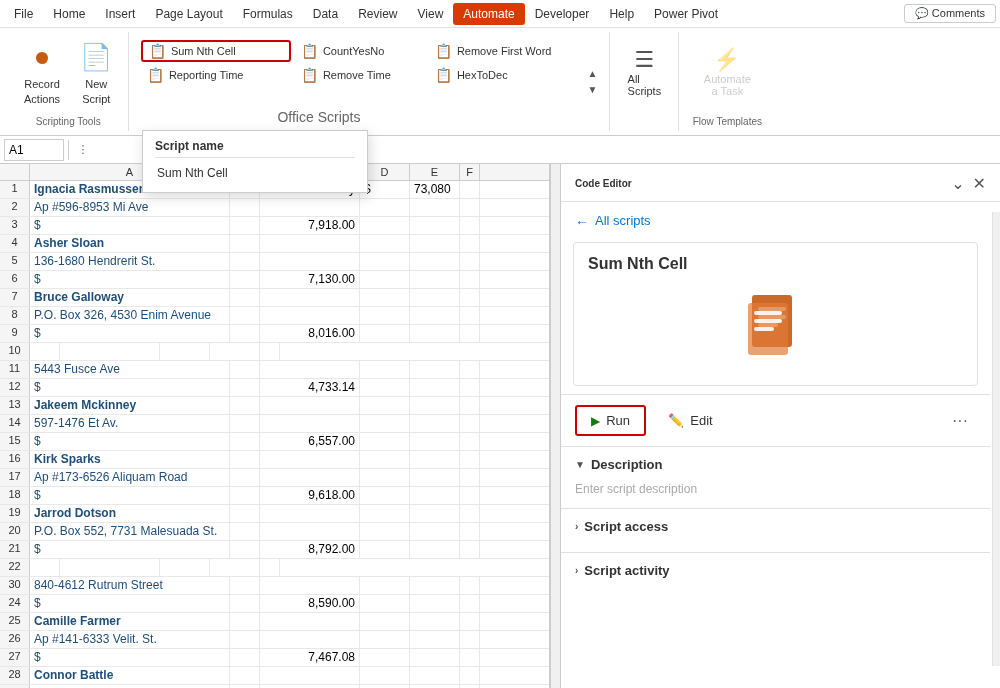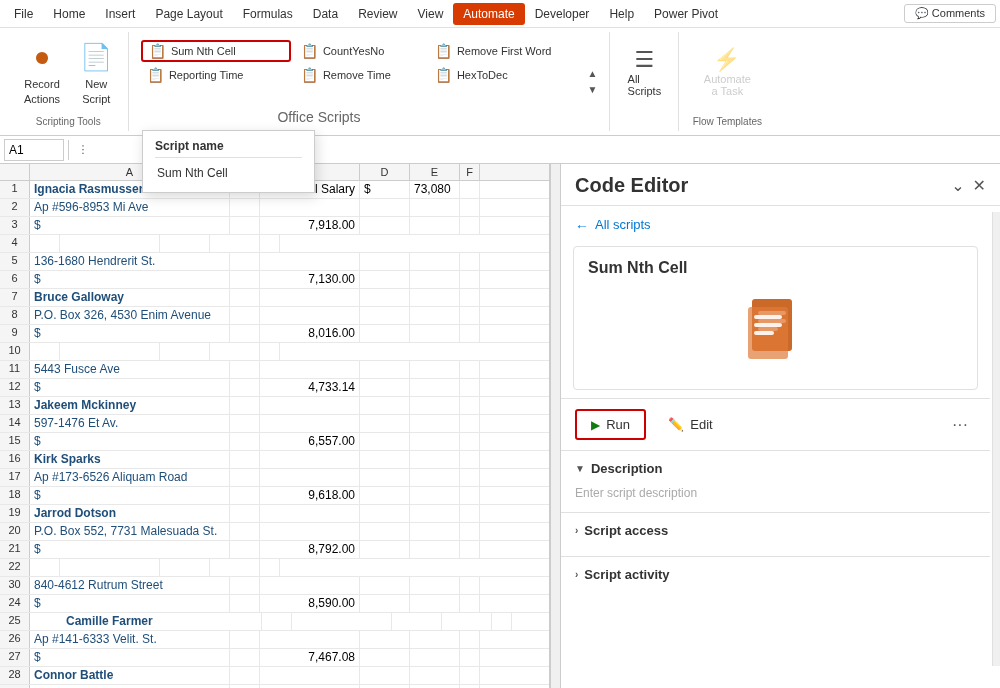--- a/index.html
+++ b/index.html
@@ -174,21 +174,21 @@
       cursor: pointer;
       font-size: 11px;
       color: #555;
     }
 
     
     .dropdown-panel {
       position: absolute;
       top: 130px;
       left: 142px;
-      width: 173px;
+      width: 226px;
       background: #fff;
       border: 1px solid #ccc;
       box-shadow: 2px 4px 12px rgba(0,0,0,0.15);
       z-index: 100;
       padding: 8px 12px;
     }
     .dropdown-header {
       font-weight: 600;
       font-size: 12px;
       color: #333;
@@ -290,21 +290,21 @@
 
     .panel-header {
       display: flex;
       align-items: center;
       justify-content: space-between;
       padding: 10px 14px 8px 14px;
       border-bottom: 1px solid #e0e0e0;
       background: #fff;
     }
     .panel-title {
-      font-size: 20px;
+      font-size: 10px;
       font-weight: 600;
       color: #333;
     }
     .panel-header-icons {
       display: flex;
       gap: 8px;
       align-items: center;
     }
     .panel-icon {
       font-size: 16px;
@@ -577,20 +577,21 @@
           <div class="row-num">3</div>
           <div class="cell col-a">$</div>
           <div class="cell col-b"></div>
           <div class="cell col-c">7,918.00</div>
           <div class="cell col-d"></div>
           <div class="cell col-e"></div>
           <div class="cell col-f"></div>
         </div>
         <div class="spreadsheet-row">
           <div class="row-num">4</div>
+          <div class="cell col-a" style="font-weight: 600;">Asher Sloan</div>
           <div class="cell col-b"></div>
           <div class="cell col-c"></div>
           <div class="cell col-d"></div>
           <div class="cell col-e"></div>
           <div class="cell col-f"></div>
         </div>
         <div class="spreadsheet-row">
           <div class="row-num">5</div>
           <div class="cell col-a">136-1680 Hendrerit St.</div>
           <div class="cell col-b"></div>
@@ -763,21 +764,21 @@
           <div class="row-num">24</div>
           <div class="cell col-a">$</div>
           <div class="cell col-b"></div>
           <div class="cell col-c">8,590.00</div>
           <div class="cell col-d"></div>
           <div class="cell col-e"></div>
           <div class="cell col-f"></div>
         </div>
         <div class="spreadsheet-row">
           <div class="row-num">25</div>
-          <div class="cell col-a" style="font-weight: 600; margin-left: 32px;">Camille Farmer</div>
+          <div class="cell col-a" style="font-weight: 600;">Camille Farmer</div>
           <div class="cell col-b"></div>
           <div class="cell col-c"></div>
           <div class="cell col-d"></div>
           <div class="cell col-e"></div>
           <div class="cell col-f"></div>
         </div>
         <div class="spreadsheet-row">
           <div class="row-num">26</div>
           <div class="cell col-a">Ap #141-6333 Velit. St.</div>
           <div class="cell col-b"></div>

